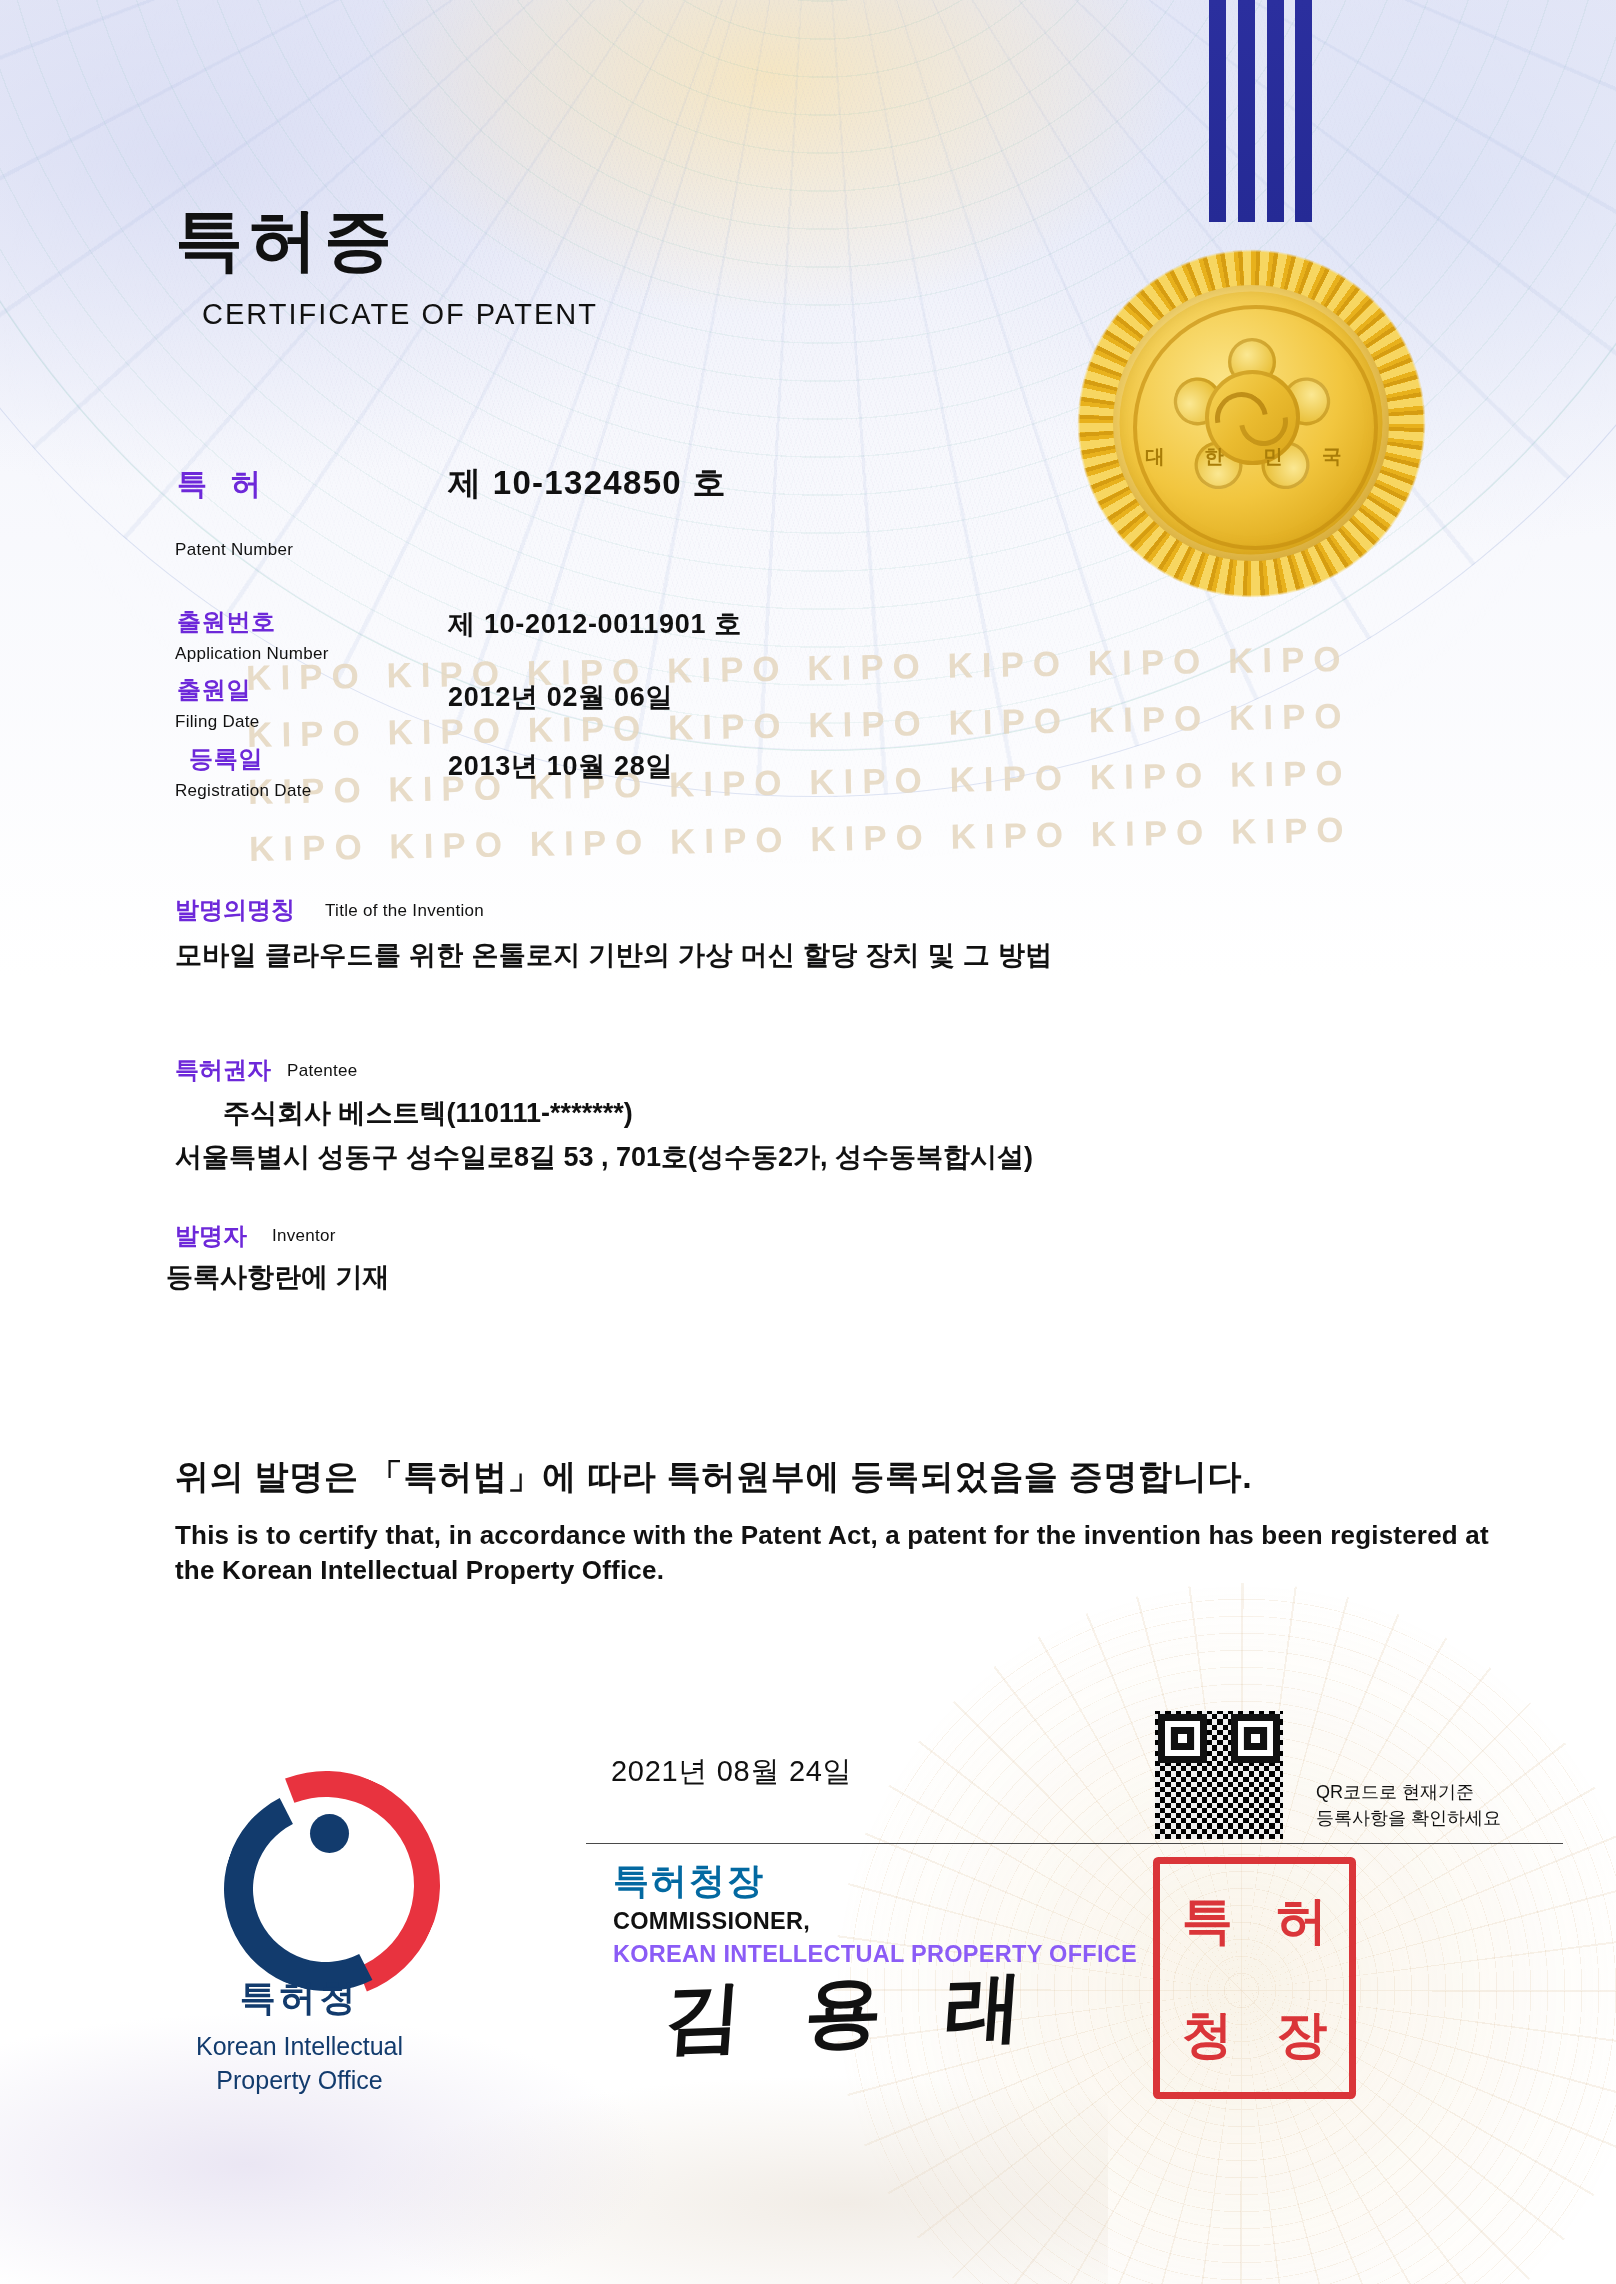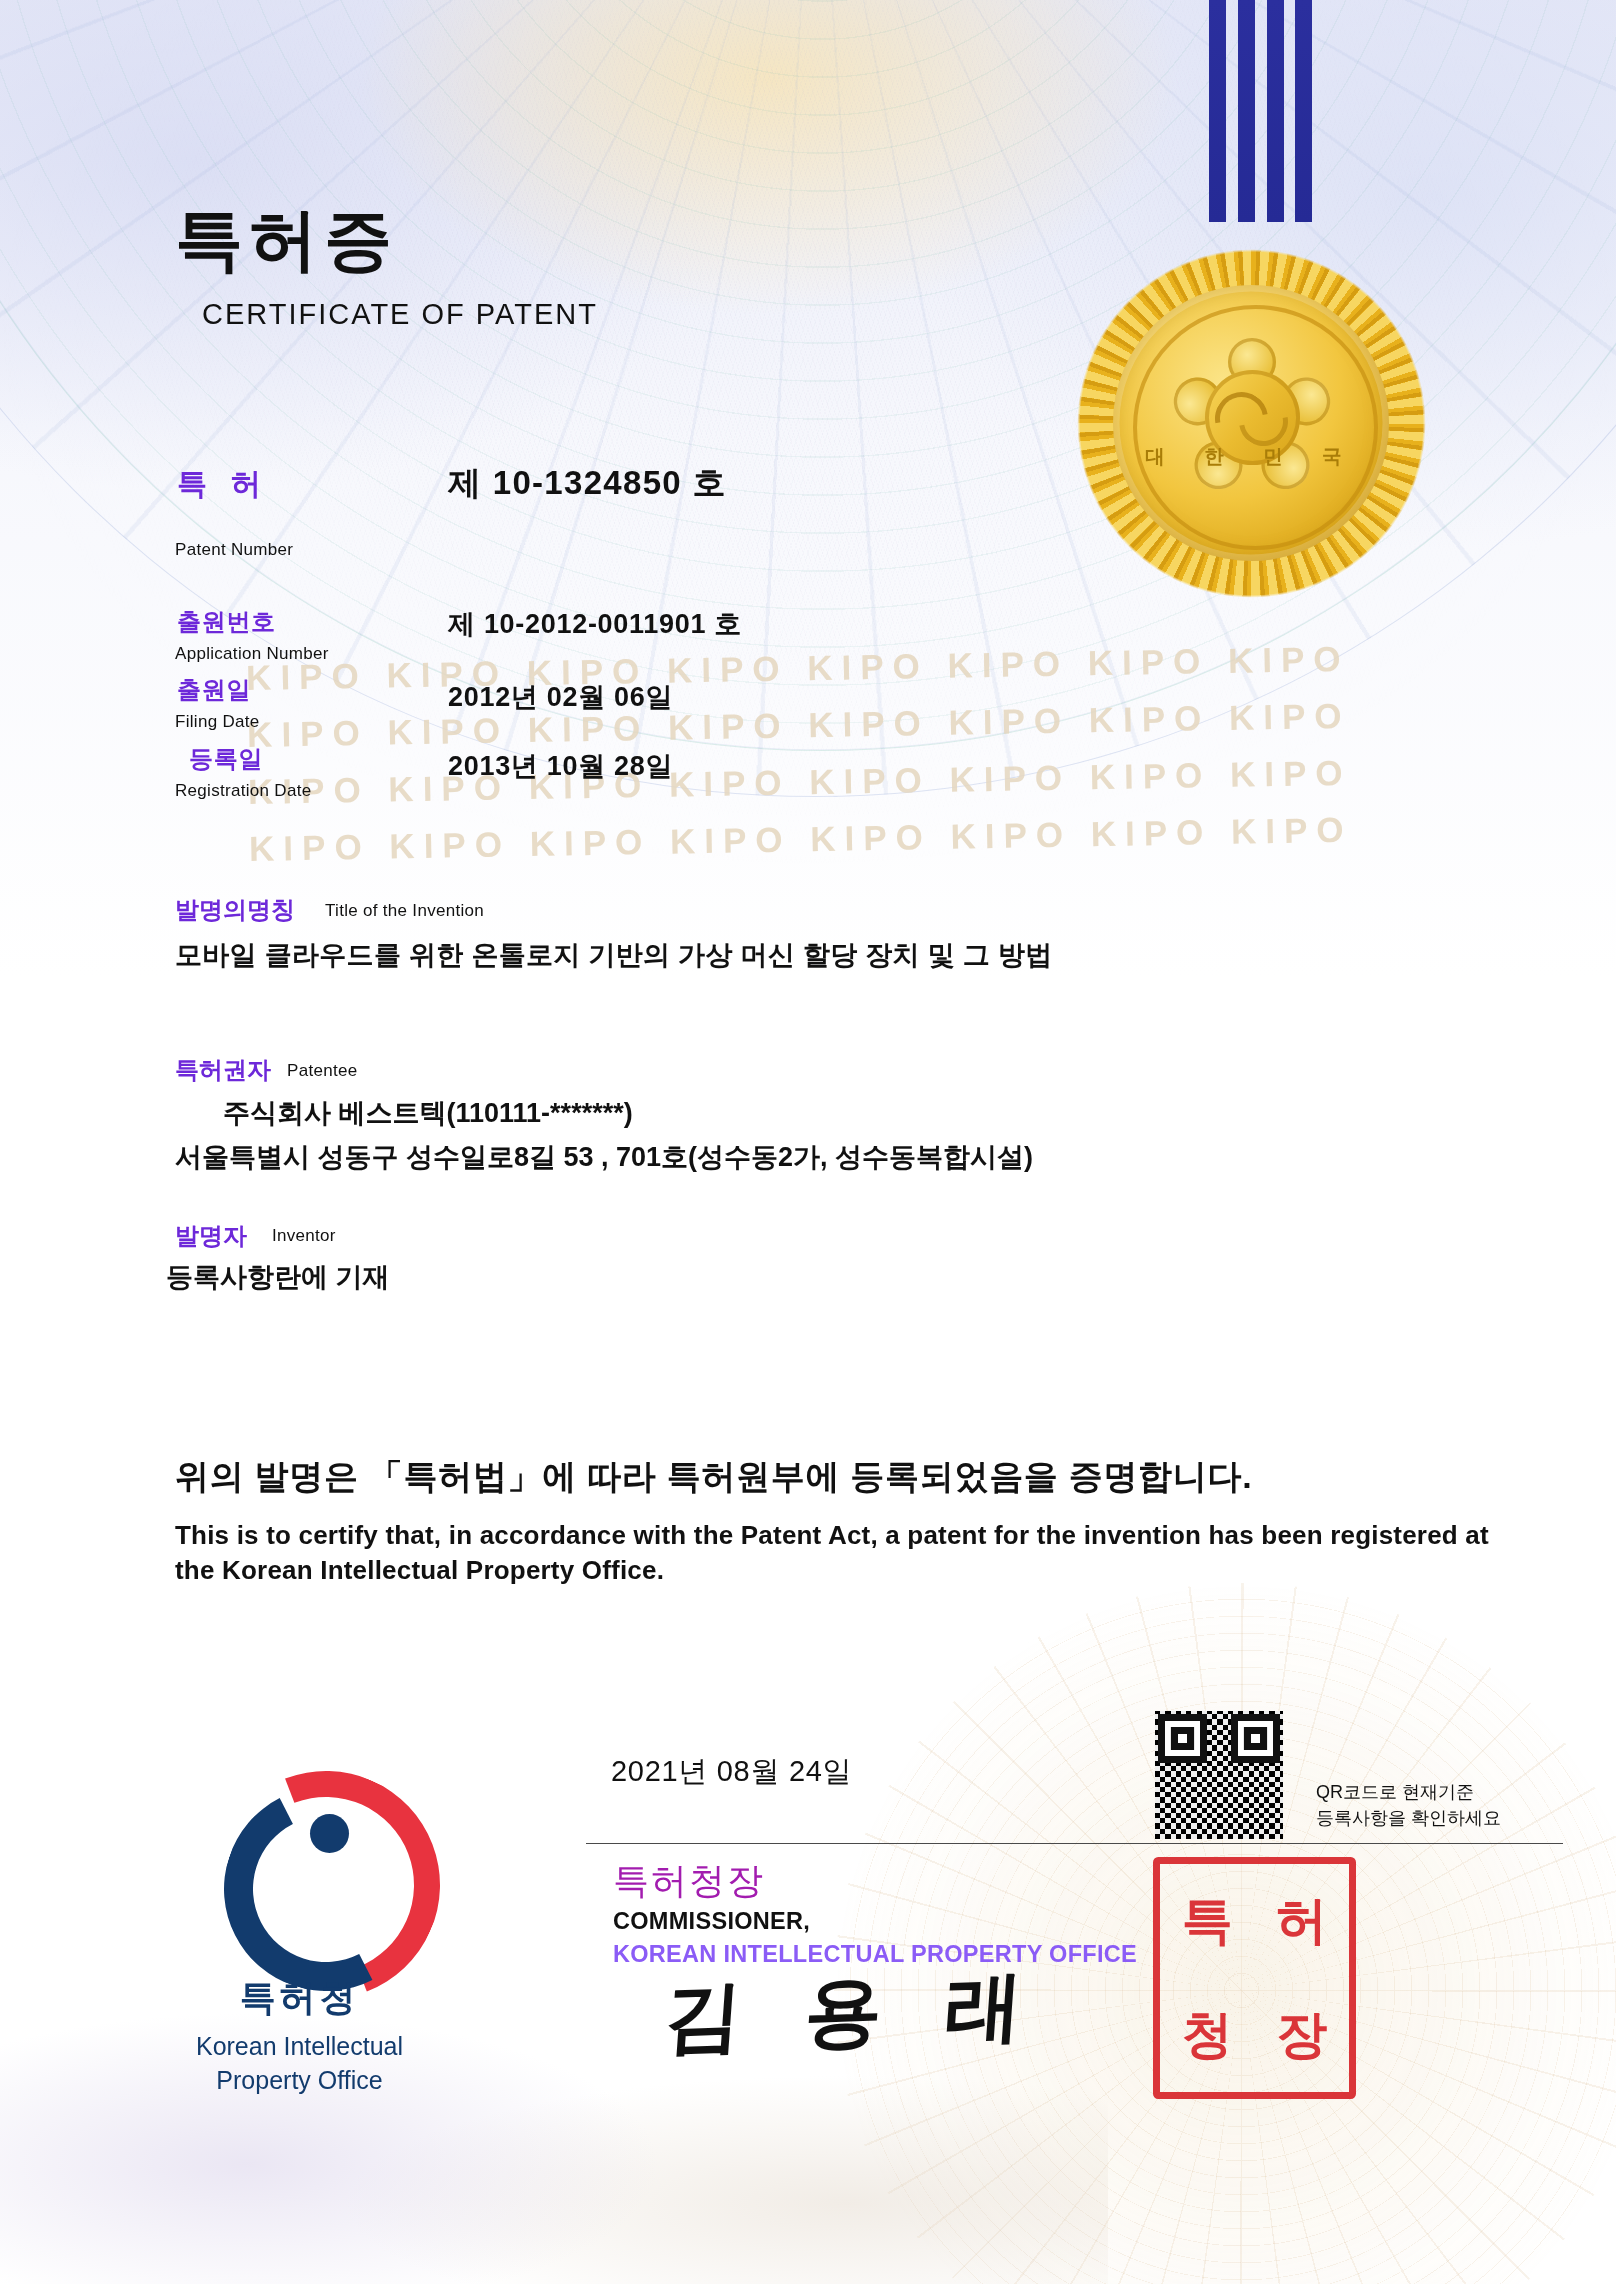--- a/index.html
+++ b/index.html
@@ -328,23 +328,23 @@
     top: 1843px;
     width: 977px;
     height: 1.3px;
     background: #4a4a4a;
   }
   .commissioner-ko {
     position: absolute;
     left: 613px;
     top: 1857px;
     font-size: 36px;
-    font-weight: 400;
+    font-weight: 700;
     letter-spacing: 2px;
-    color: #a21caf;
+    color: #0369a1;
   }
   .commissioner-en1 {
     position: absolute;
     left: 613px;
     top: 1908px;
     font-size: 23.5px;
     font-weight: 700;
     letter-spacing: 0.3px;
     color: #111111;
   }

